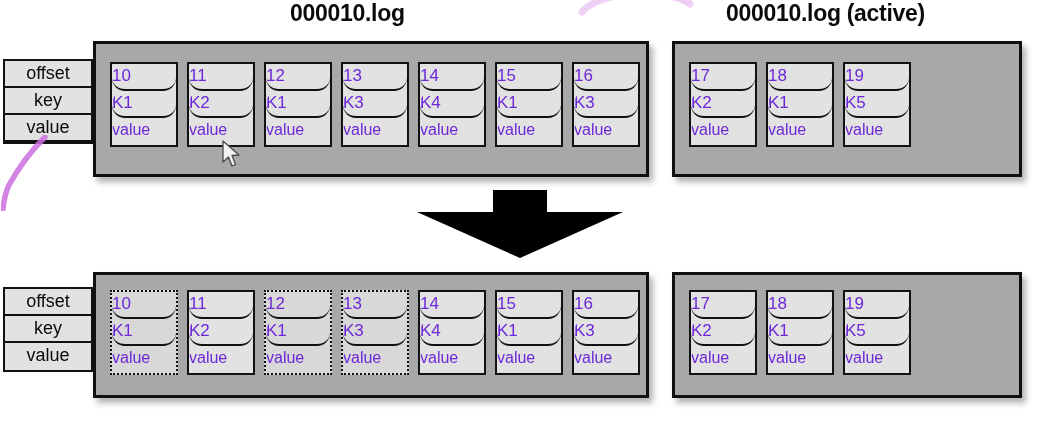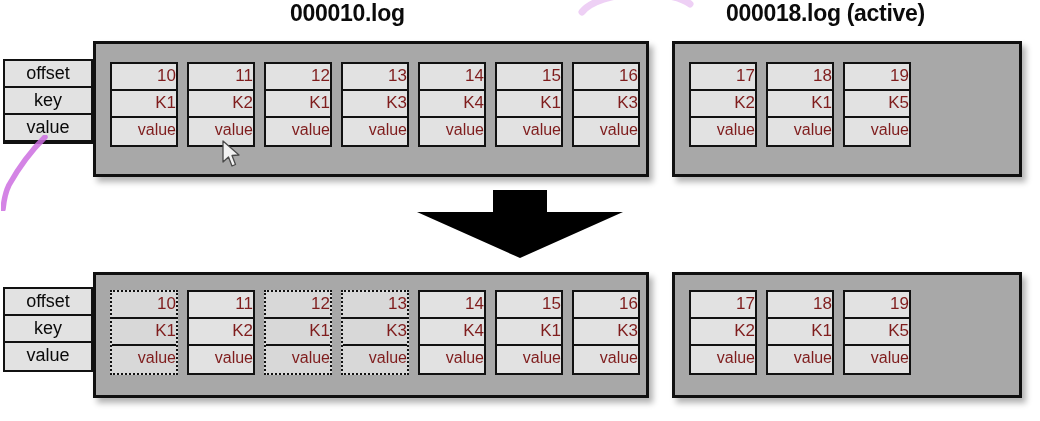--- a/index.html
+++ b/index.html
@@ -88,28 +88,29 @@
   
   .record {
     width: 68px;
     border: 2.5px solid #111111;
     background: #e2e2e2;
     box-sizing: border-box;
   }
   .record .cell {
     height: 27px;
     line-height: 24px;
-    text-align: right;
+    text-align: left;
     font-size: 17px;
-    color: #7f1d1d;
+    color: #6d28d9;
     box-sizing: border-box;
     border-bottom: 2.5px solid #111111;
     background: #e2e2e2;
     white-space: nowrap;
     overflow: hidden;
+    border-radius: 13px;
   }
   .record .cell:last-child { border-bottom: none; }
   .record .cell.value { font-size: 16px; }
 
   
   .record.deleted {
     border: 2.5px dotted #111111;
     background: #d8d8d8;
   }
   .record.deleted .cell {
@@ -143,21 +144,21 @@
     height: 30px;
   }
 </style>
 </head>
 <body>
 
 <div id="stage">
 
   <div class="seg-title" id="title-000010">000010.log</div>
 
-  <div class="seg-title" id="title-000017">000018.log (active)</div>
+  <div class="seg-title" id="title-000017">000010.log (active)</div>
 
   <div class="legend" id="legend-top">
     <div class="lrow">offset</div>
     <div class="lrow">key</div>
     <div class="lrow">value</div>
 
     <svg class="annot" id="annot-legend" viewBox="0 0 54 76">
       <path d="M 44 2 C 30 16, 18 32, 8 50 C 5 56, 3 64, 2 74" stroke="#cc6fe0" stroke-width="5.5" fill="none" stroke-linecap="round" opacity="0.85"></path>
     </svg>
   </div>

